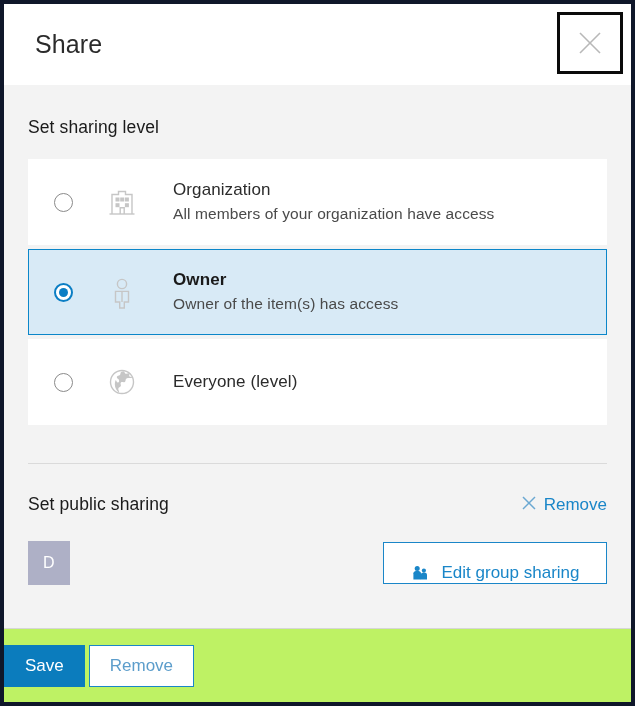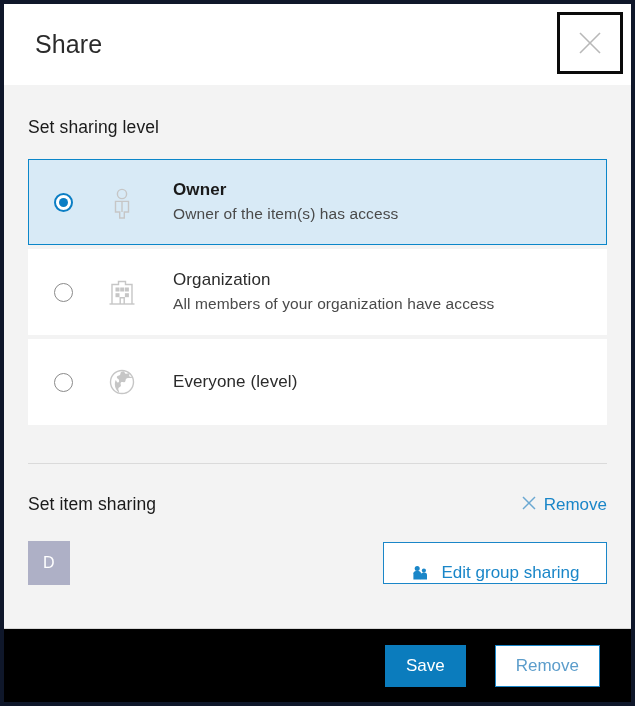--- a/index.html
+++ b/index.html
@@ -261,27 +261,27 @@
     flex: 0 0 auto;
   }
   .group-icon .g {
     fill: #1a86c8;
   }
 
   
   .dialog-footer {
     flex: 0 0 auto;
     height: 74px;
-    background: #000000;
+    background: #bef264;
     border-top: 1px solid #d6d6d6;
     display: flex;
     align-items: center;
-    justify-content: flex-end;
+    justify-content: flex-start;
     padding-right: 31px;
-    gap: 29px;
+    gap: 4px;
     box-sizing: border-box;
   }
   .btn {
     height: 42px;
     min-width: 75px;
     padding: 0 20px;
     font-size: 17px;
     font-family: inherit;
     cursor: pointer;
     box-sizing: border-box;
@@ -312,37 +312,20 @@
         <line x1="23" y1="3" x2="3" y2="23"></line>
       </svg>
     </button>
   </div>
 
   <div class="dialog-body">
 
     <div class="section-heading">Set sharing level</div>
 
     <div class="level-list">
-
-      <div class="level-row selected">
-        <div class="radio-cell">
-          <span class="radio"></span>
-        </div>
-        <div class="icon-cell">
-          <svg class="level-icon" viewBox="0 0 34 34">
-            <circle cx="17" cy="9" r="4.6"></circle>
-            <path d="M10.5 16.4 h13 v10.6 h-4.2 v6.0 h-4.6 v-6.0 h-4.2 z"></path>
-            <line x1="17" y1="16.4" x2="17" y2="27"></line>
-          </svg>
-        </div>
-        <div class="text-cell">
-          <div class="level-title">Owner</div>
-          <div class="level-desc">Owner of the item(s) has access</div>
-        </div>
-      </div>
 
       <div class="level-row">
         <div class="radio-cell">
           <span class="radio"></span>
         </div>
         <div class="icon-cell">
           <svg class="level-icon" viewBox="0 0 34 34">
             <path d="M7 29 V9.5 h6.5 V6.5 h7 V9.5 H27 V29"></path>
             <line x1="4.5" y1="29" x2="29.5" y2="29"></line>
             <rect class="fillglyph" x="10.5" y="12.5" width="4" height="4"></rect>
@@ -352,41 +335,58 @@
             <rect class="fillglyph" x="19.9" y="18.2" width="4" height="4"></rect>
             <path d="M15.2 29 v-6.3 h4 V29"></path>
           </svg>
         </div>
         <div class="text-cell">
           <div class="level-title">Organization</div>
           <div class="level-desc">All members of your organization have access</div>
         </div>
       </div>
 
+      <div class="level-row selected">
+        <div class="radio-cell">
+          <span class="radio"></span>
+        </div>
+        <div class="icon-cell">
+          <svg class="level-icon" viewBox="0 0 34 34">
+            <circle cx="17" cy="9" r="4.6"></circle>
+            <path d="M10.5 16.4 h13 v10.6 h-4.2 v6.0 h-4.6 v-6.0 h-4.2 z"></path>
+            <line x1="17" y1="16.4" x2="17" y2="27"></line>
+          </svg>
+        </div>
+        <div class="text-cell">
+          <div class="level-title">Owner</div>
+          <div class="level-desc">Owner of the item(s) has access</div>
+        </div>
+      </div>
+
       <div class="level-row">
         <div class="radio-cell">
           <span class="radio"></span>
         </div>
         <div class="icon-cell">
           <svg class="level-icon" viewBox="0 0 34 34">
             <circle cx="17" cy="17" r="11.5"></circle>
             <path class="fillglyph" d="M18.5 6.2 c1.6 .9 1.1 2.3 2.4 2.6 c1.3 .3 2.1 -1.1 3.2 -.3 c1.1 .8 -0.6 2.2 .4 2.9 c1 .7 2.6 .2 2.9 1.4 c-2.1 .5 -4.3 -.3 -5.9 .8 c-1.4 1 -.4 2.6 -1.7 3.3 c-1.3 .7 -2.9 -.4 -3.9 .6 c-1 1 .4 2.4 -.1 3.6 c-.5 1.2 -2.3 1.3 -2.5 2.7 c-.2 1.4 1.1 2.3 .8 3.6 c-2.6 -1.8 -4.3 -4.8 -4.3 -8.2 c0 -1.5 .3 -2.9 .9 -4.2 c1 .8 .8 2.5 2.2 2.5 c1.4 0 1.5 -1.9 .9 -3 c-.6 -1.1 -2.2 -1.3 -2 -2.6 c.2 -1.3 2.2 -1.1 3.1 -2 c.9 -.9 .2 -2.6 1.4 -3.2 c .7 -.3 1.4 -.4 2.2 -.5 z"></path>
           </svg>
         </div>
         <div class="text-cell">
           <div class="level-title">Everyone (level)</div>
         </div>
       </div>
 
     </div>
 
     <div class="divider"></div>
 
     <div class="group-header-row">
-      <div class="group-heading">Set item sharing</div>
+      <div class="group-heading">Set public sharing</div>
       <button class="remove-link">
         <svg class="remove-x" viewBox="0 0 16 16">
           <line x1="2" y1="2" x2="14" y2="14"></line>
           <line x1="14" y1="2" x2="2" y2="14"></line>
         </svg>
         <span>Remove</span>
       </button>
     </div>
 
     <div class="group-content-row">

